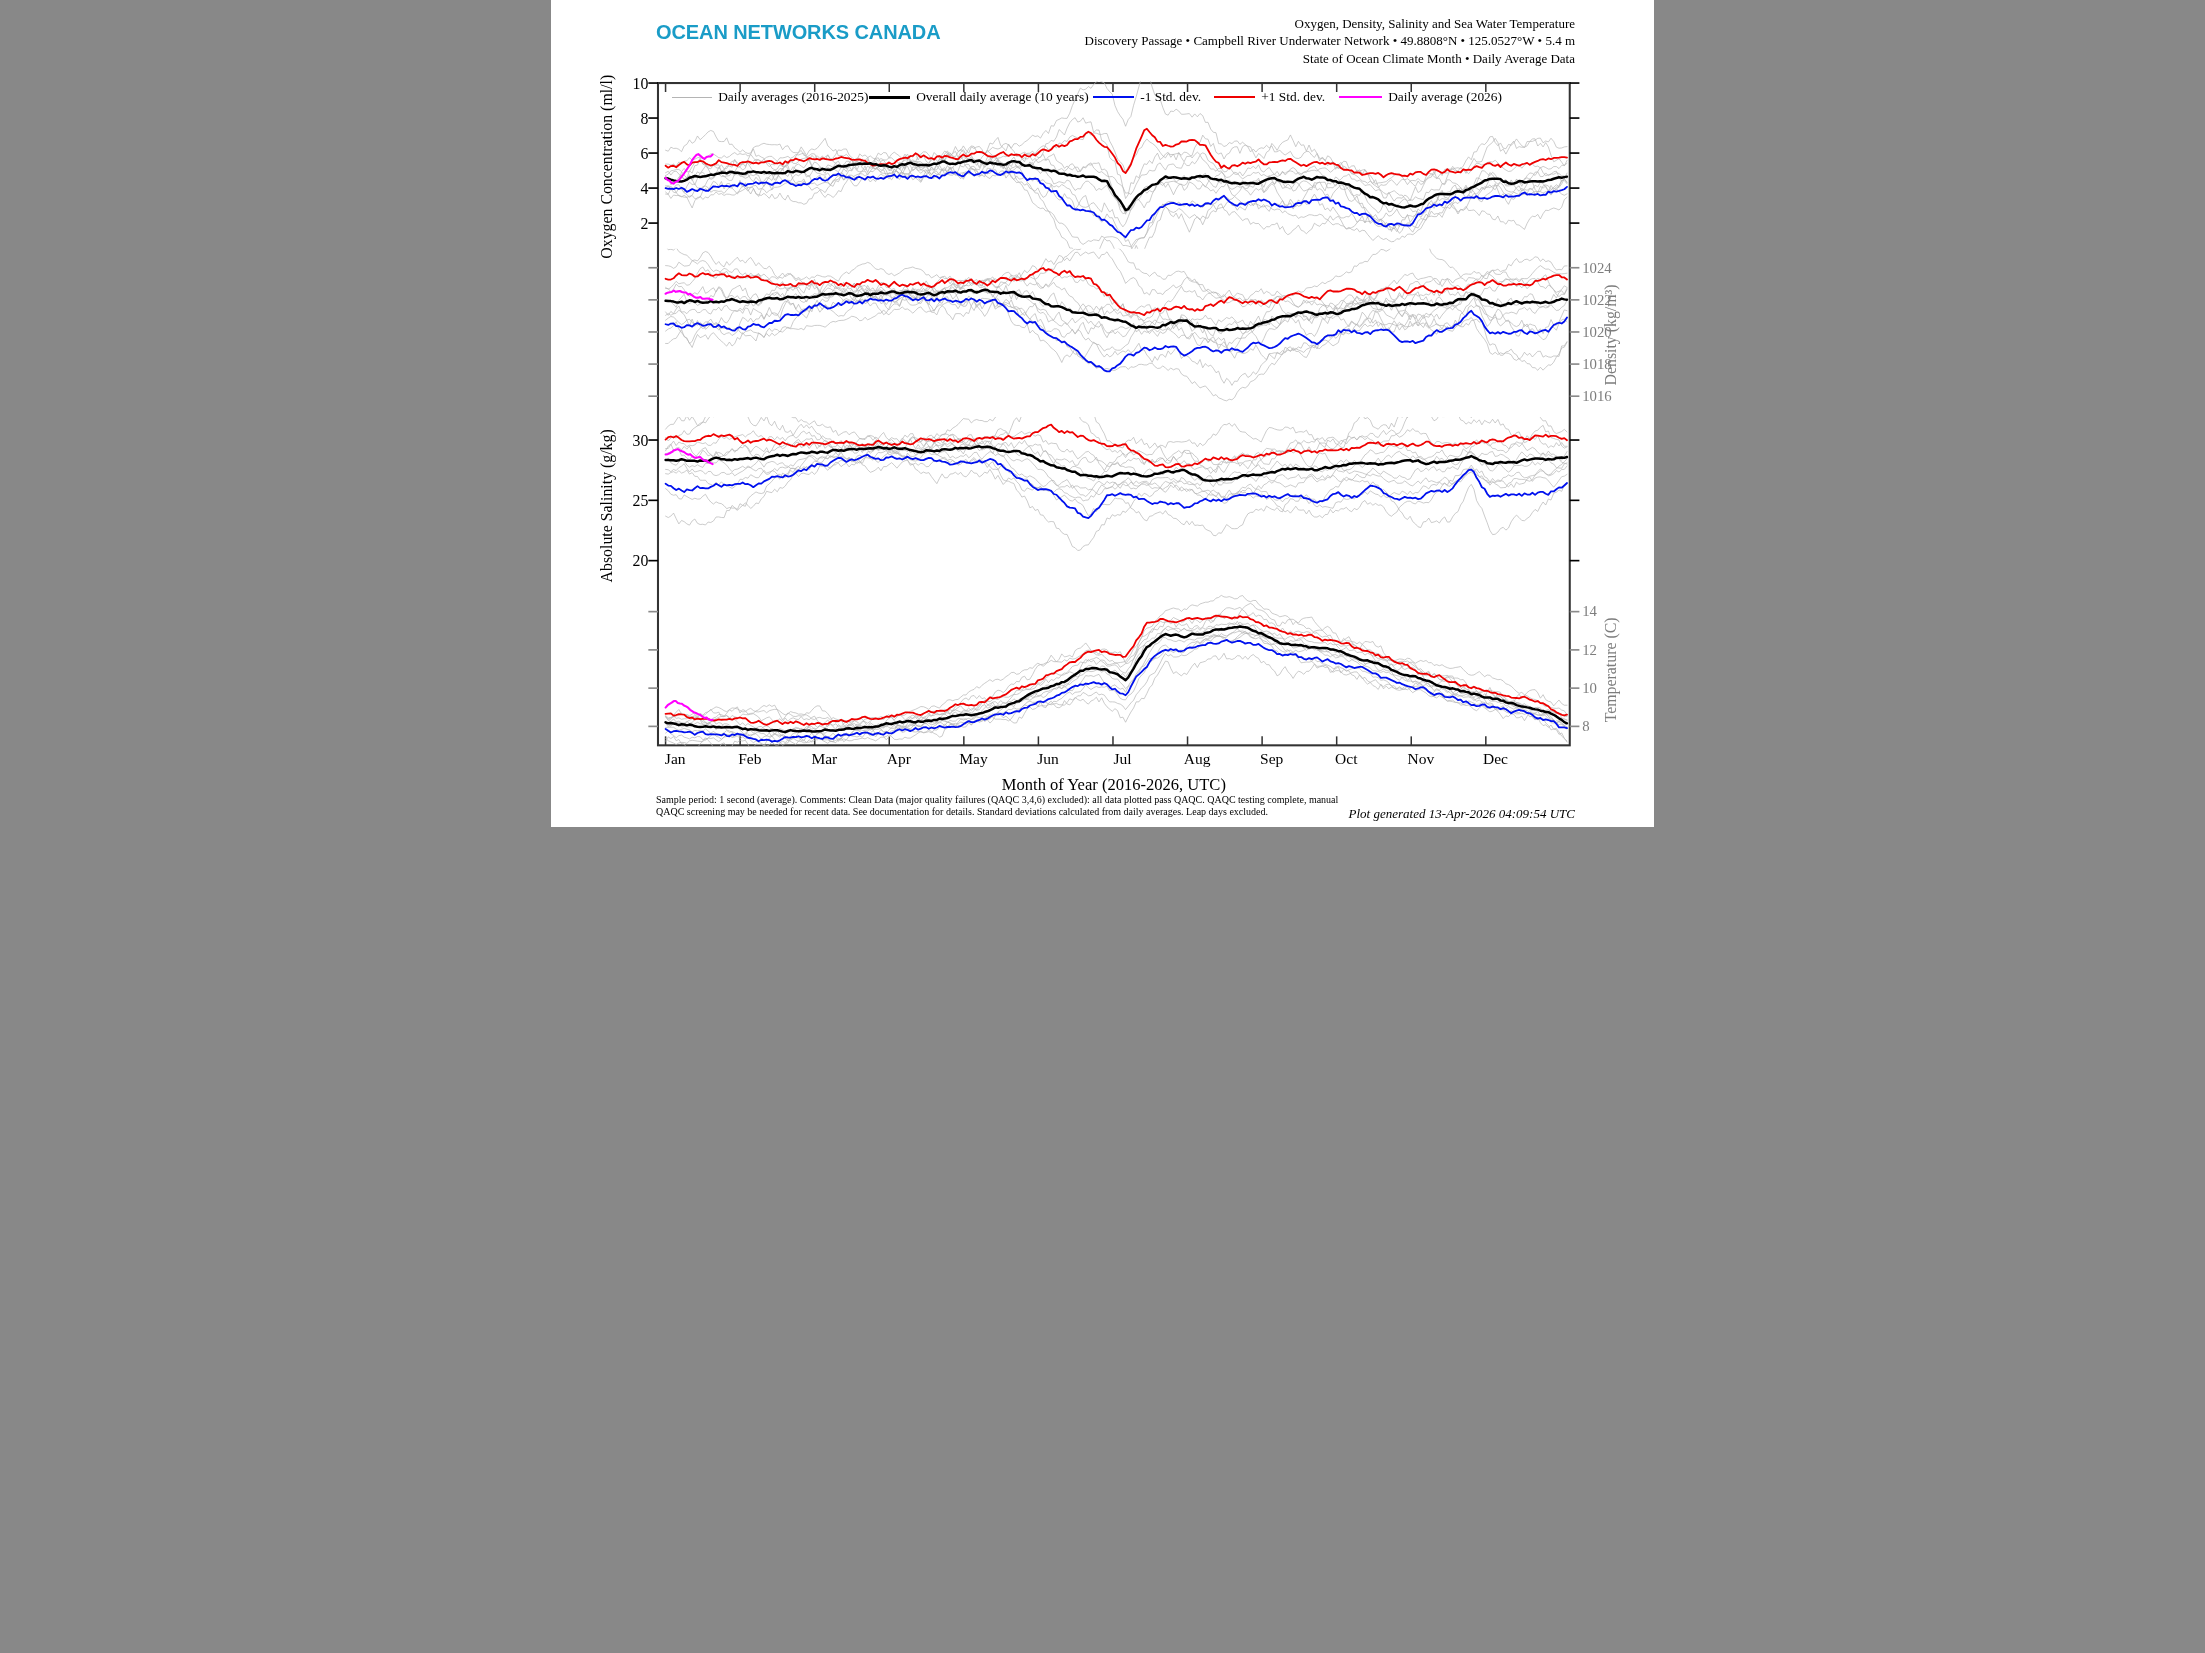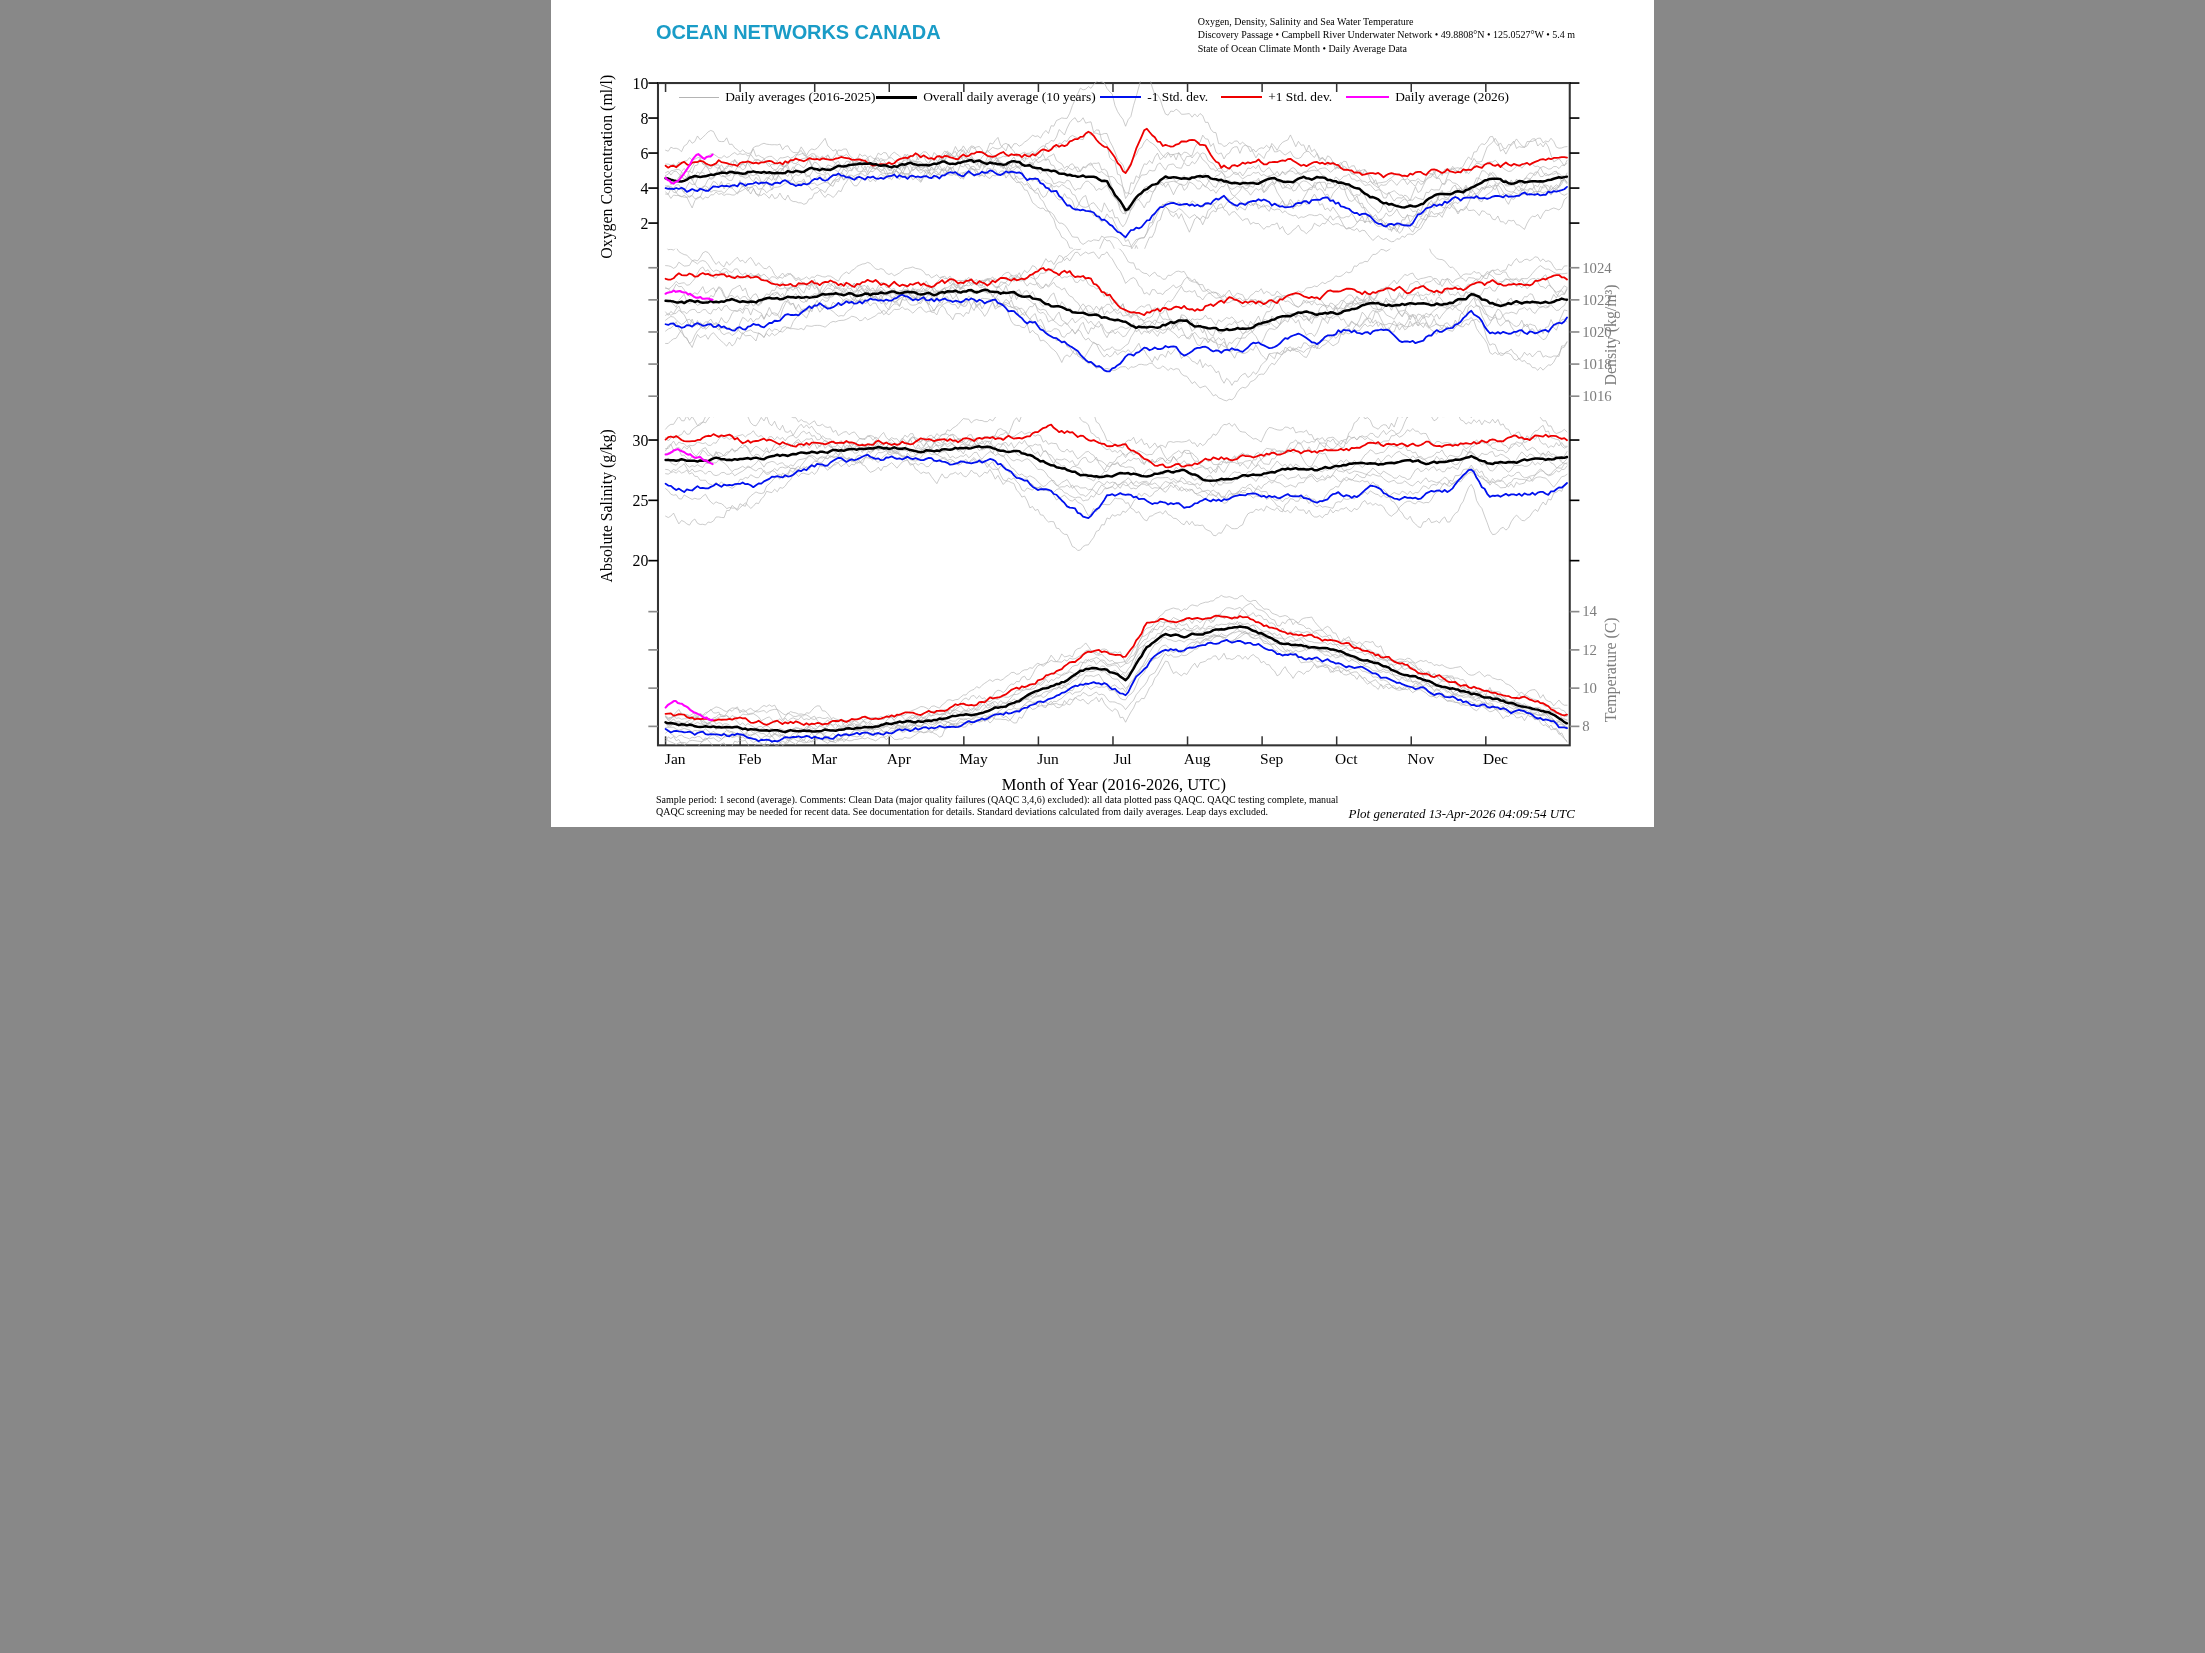--- a/index.html
+++ b/index.html
@@ -1,23 +1,23 @@
 <!DOCTYPE html>
 <html style="font-size:11px"><head>
 <meta charset="utf-8">
 <style>
   html,body{margin:0;padding:0;background:#888;}
   .page{position:relative;width:1103px;height:827px;background:#ffffff;margin:0 auto;
         font-family:"Liberation Serif",serif;overflow:hidden;}
   #plot-svg{position:absolute;left:0;top:0;}
   .logo{position:absolute;left:105px;top:20.7px;font-family:"Liberation Sans",sans-serif;
         font-weight:bold;font-size:20px;letter-spacing:-0.1px;color:#1a9cc7;}
-  .titles{position:absolute;right:79px;top:15px;text-align:left;color:#000;
-          font-size:10px;line-height:1.33;}
-  .legend{position:absolute;left:11px;top:89px;width:1273px;height:16.5px;font-size:13.4px;color:#000;}
+  .titles{position:absolute;right:79px;top:15px;text-align:right;color:#000;
+          font-size:13px;line-height:1.33;}
+  .legend{position:absolute;left:4px;top:89px;width:1273px;height:16.5px;font-size:13.4px;color:#000;}
   .legend-item{position:absolute;top:0;display:flex;align-items:center;white-space:nowrap;}
   .legend-item .swatch{display:inline-block;height:0;border-top-style:solid;margin-right:6.2px;}
   .li0{left:117px}.li1{left:314px}.li2{left:538px}.li3{left:659px}.li4{left:784px}
   .footnote{position:absolute;left:105px;top:794px;width:841px;font-size:10px;
             line-height:1.22;color:#000;}
   .generated{position:absolute;right:79px;top:806px;font-size:13px;font-style:italic;color:#000;}
 </style>
 </head>
 <body>
 

